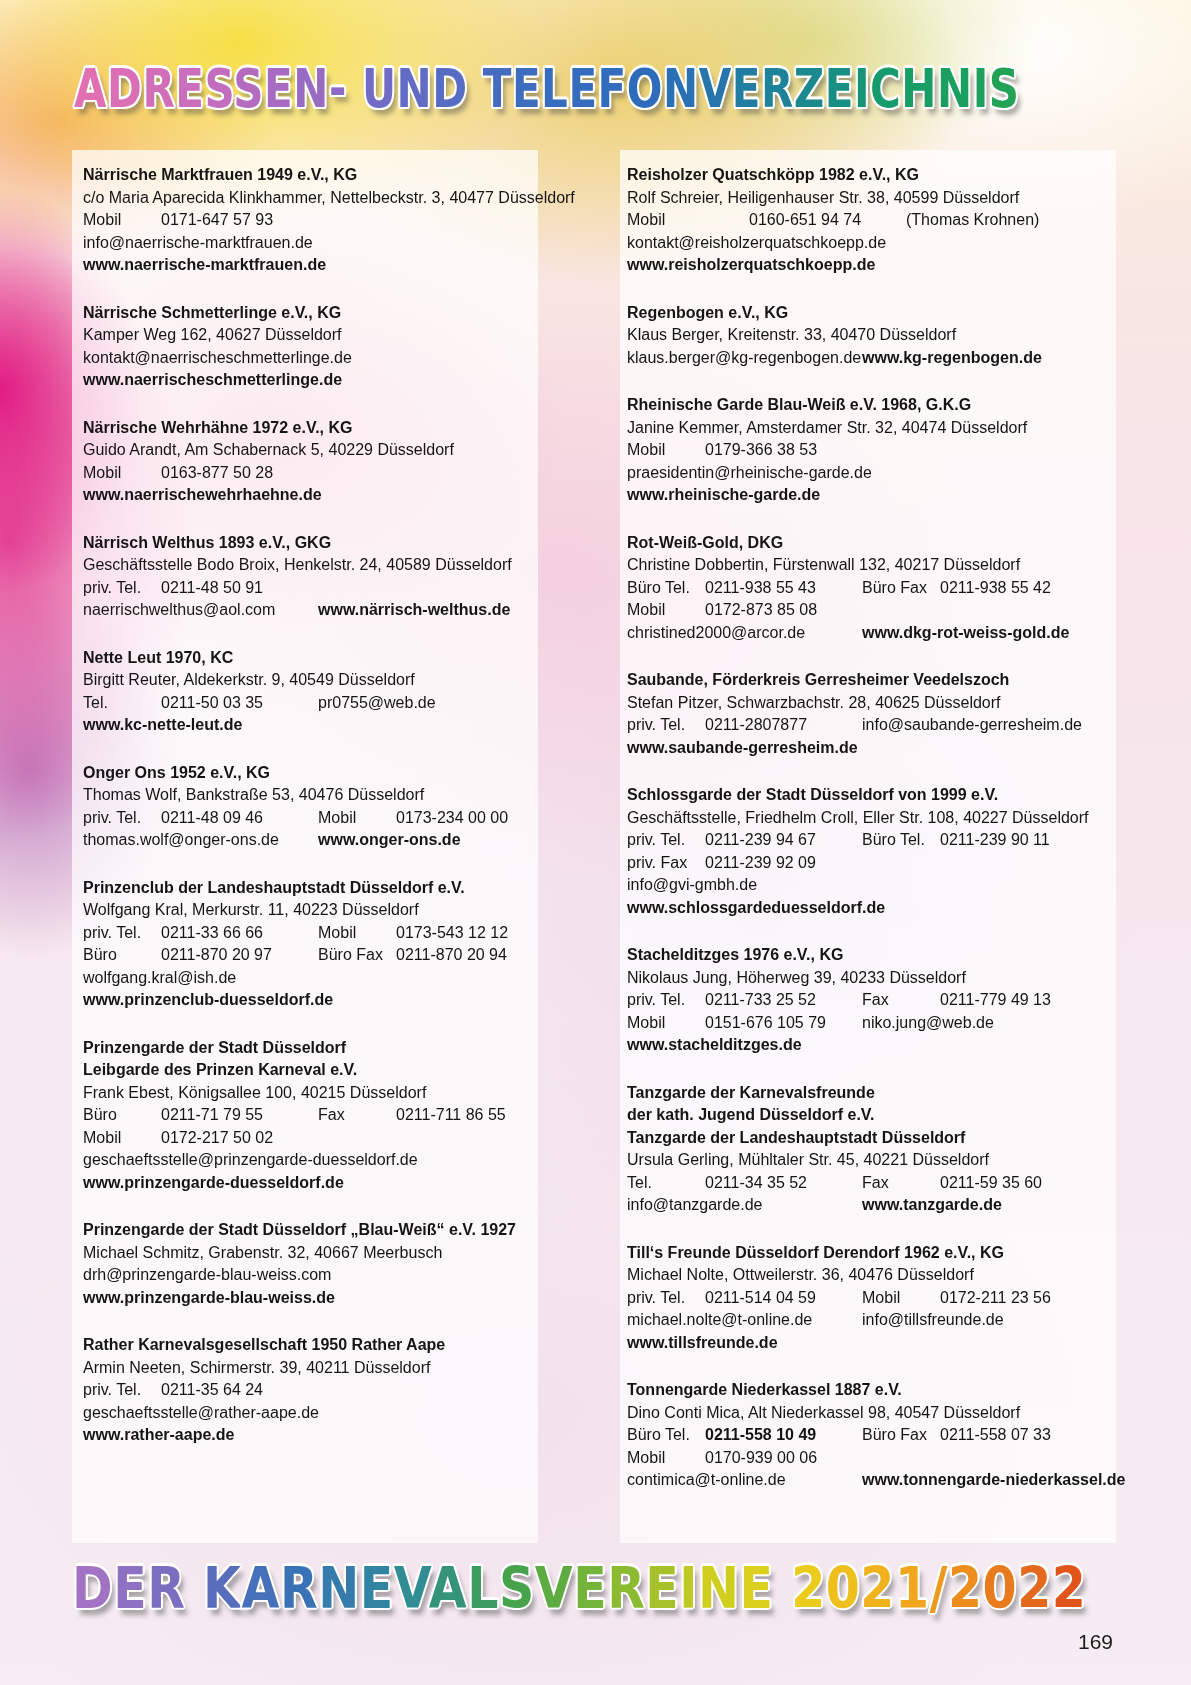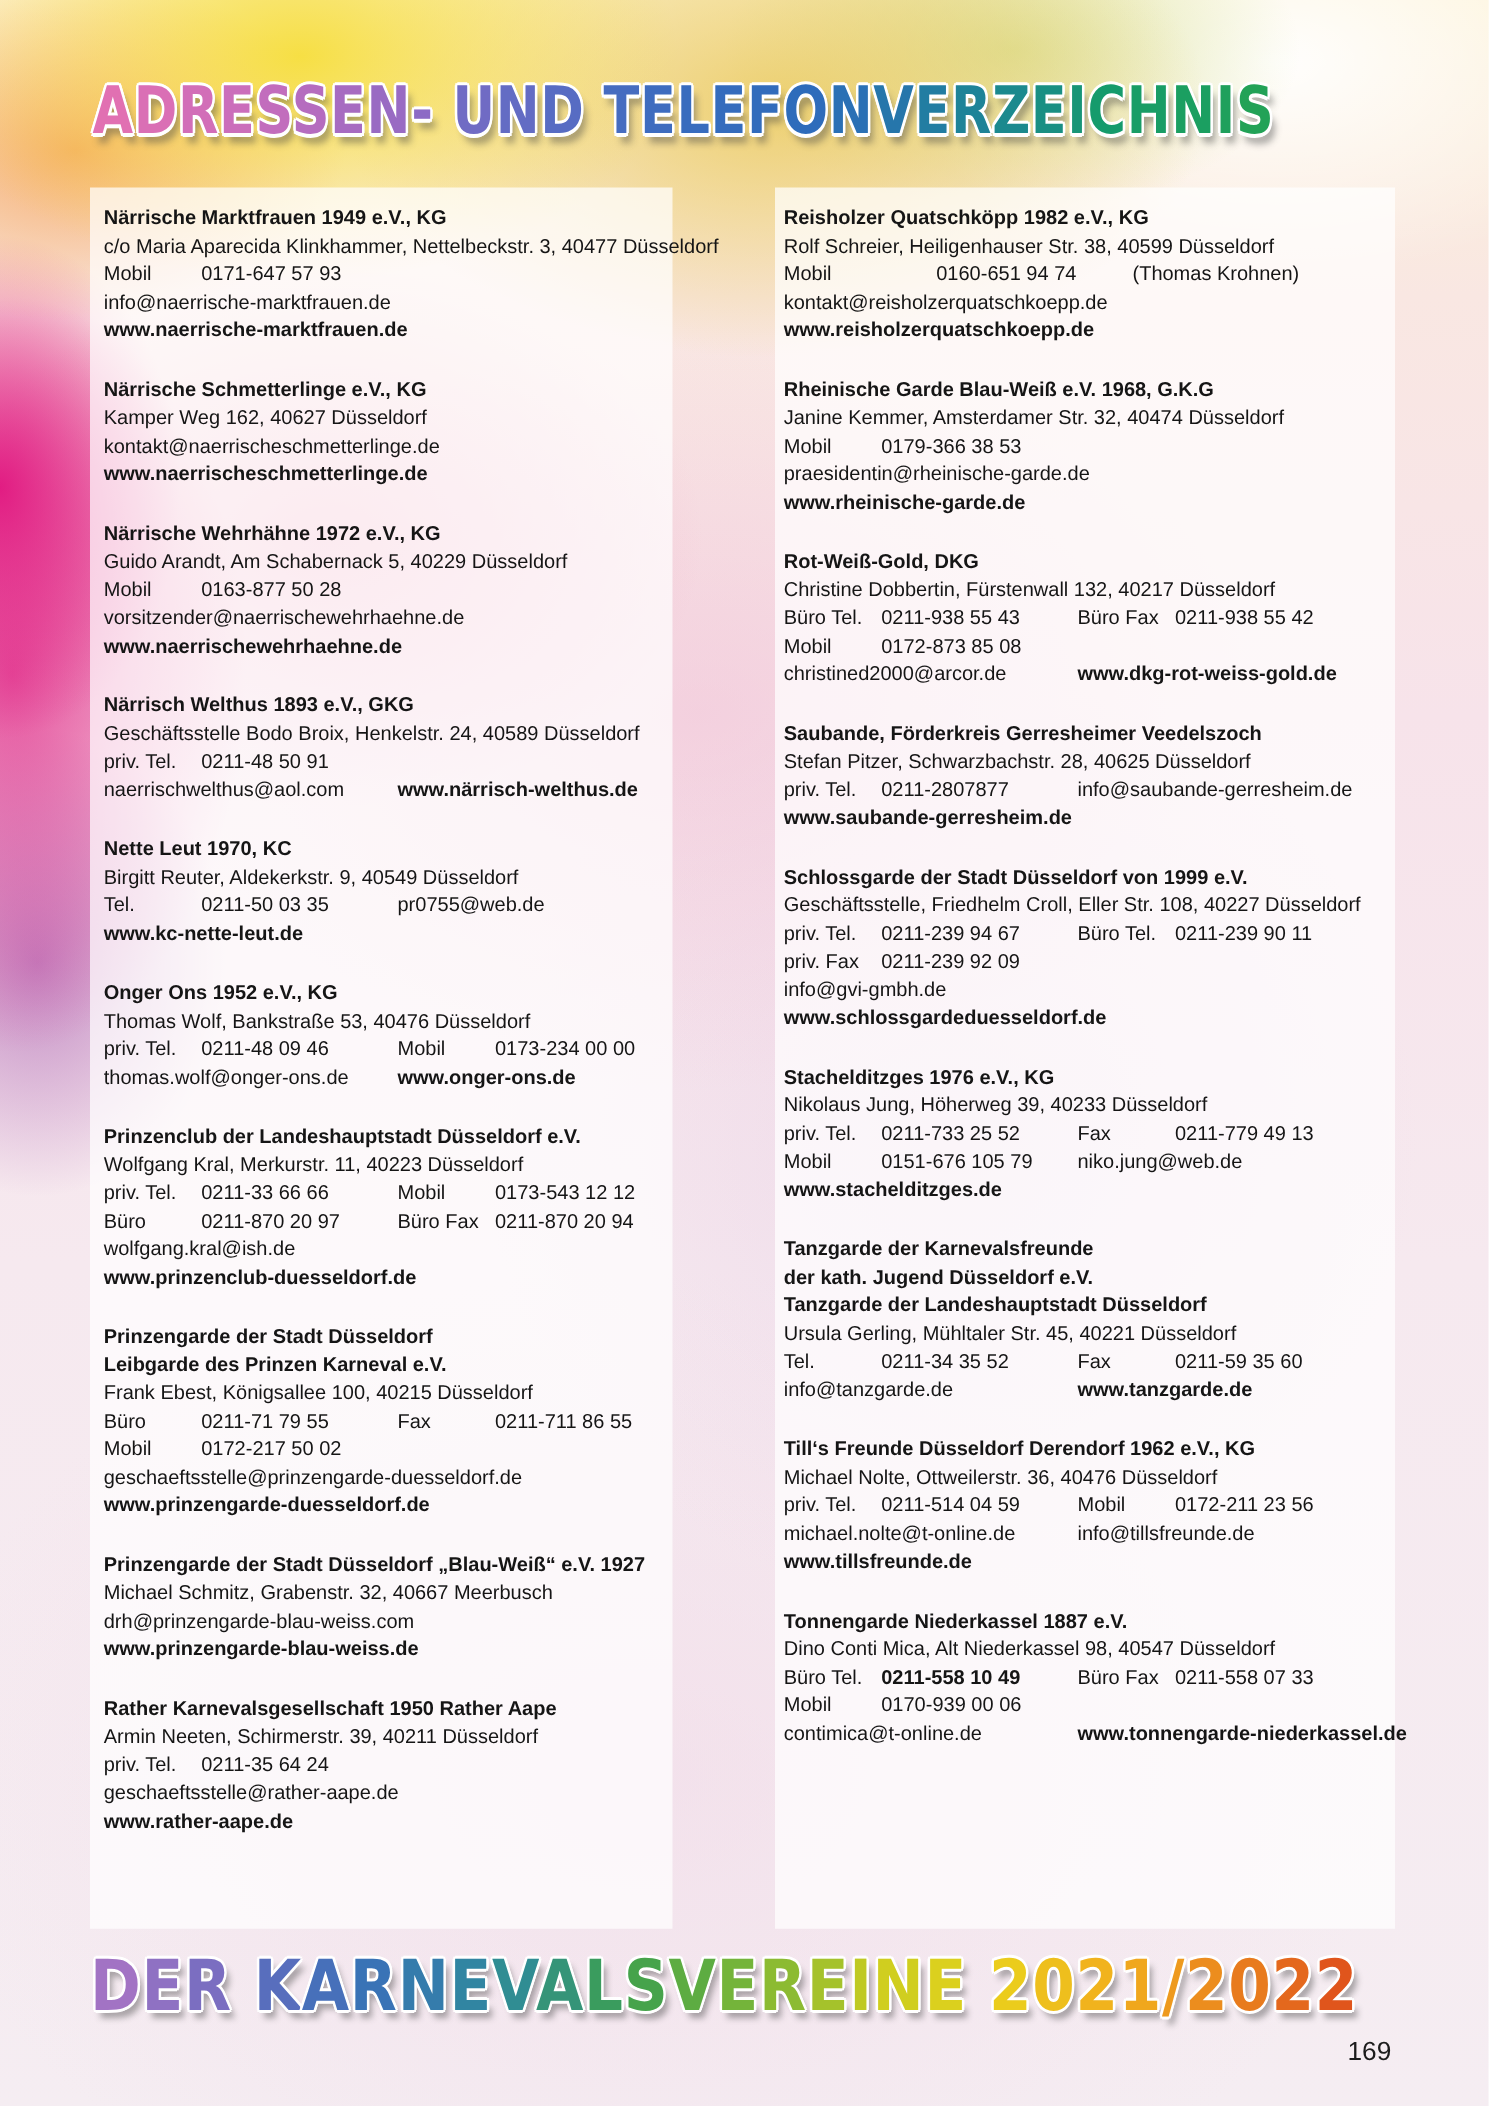--- a/index.html
+++ b/index.html
@@ -73,21 +73,20 @@
     <div class="entry">
       <div class="line name">Närrische Schmetterlinge e.V., KG</div>
       <div class="line"><span class="cell">Kamper Weg 162, 40627 Düsseldorf</span></div>
       <div class="line"><span class="cell s-i">kontakt@naerrischeschmetterlinge.de</span></div>
       <div class="line"><span class="cell s-b">www.naerrischeschmetterlinge.de</span></div>
     </div>
     <div class="entry">
       <div class="line name">Närrische Wehrhähne 1972 e.V., KG</div>
       <div class="line"><span class="cell">Guido Arandt, Am Schabernack 5, 40229 Düsseldorf</span></div>
       <div class="line"><span class="cell" style="width: 78px;">Mobil</span><span class="cell">0163-877 50 28</span></div>
-      <div class="line"><span class="cell s-i">vorsitzender@naerrischewehrhaehne.de</span></div>
       <div class="line"><span class="cell s-b">www.naerrischewehrhaehne.de</span></div>
     </div>
     <div class="entry">
       <div class="line name">Närrisch Welthus 1893 e.V., GKG</div>
       <div class="line"><span class="cell">Geschäftsstelle Bodo Broix, Henkelstr. 24, 40589 Düsseldorf</span></div>
       <div class="line"><span class="cell" style="width: 78px;">priv. Tel.</span><span class="cell">0211-48 50 91</span></div>
       <div class="line"><span class="cell s-i" style="width: 235px;">naerrischwelthus@aol.com</span><span class="cell s-b">www.närrisch-welthus.de</span></div>
     </div>
     <div class="entry">
       <div class="line name">Nette Leut 1970, KC</div>
@@ -134,20 +133,25 @@
   </div>
 <div class="col col-right">
     <div class="entry">
       <div class="line name">Reisholzer Quatschköpp 1982 e.V., KG</div>
       <div class="line"><span class="cell">Rolf Schreier, Heiligenhauser Str. 38, 40599 Düsseldorf</span></div>
       <div class="line"><span class="cell" style="width: 78px;">Mobil</span><span class="cell" style="width: 157px; margin-left: 44px;">0160-651 94 74</span><span class="cell">(Thomas Krohnen)</span></div>
       <div class="line"><span class="cell s-i">kontakt@reisholzerquatschkoepp.de</span></div>
       <div class="line"><span class="cell s-b">www.reisholzerquatschkoepp.de</span></div>
     </div>
     <div class="entry">
+      <div class="line name">Regenbogen e.V., KG</div>
+      <div class="line"><span class="cell">Klaus Berger, Kreitenstr. 33, 40470 Düsseldorf</span></div>
+      <div class="line"><span class="cell s-i" style="width: 235px;">klaus.berger@kg-regenbogen.de</span><span class="cell s-b">www.kg-regenbogen.de</span></div>
+    </div>
+    <div class="entry">
       <div class="line name">Rheinische Garde Blau-Weiß e.V. 1968, G.K.G</div>
       <div class="line"><span class="cell">Janine Kemmer, Amsterdamer Str. 32, 40474 Düsseldorf</span></div>
       <div class="line"><span class="cell" style="width: 78px;">Mobil</span><span class="cell">0179-366 38 53</span></div>
       <div class="line"><span class="cell s-i">praesidentin@rheinische-garde.de</span></div>
       <div class="line"><span class="cell s-b">www.rheinische-garde.de</span></div>
     </div>
     <div class="entry">
       <div class="line name">Rot-Weiß-Gold, DKG</div>
       <div class="line"><span class="cell">Christine Dobbertin, Fürstenwall 132, 40217 Düsseldorf</span></div>
       <div class="line"><span class="cell" style="width: 78px;">Büro Tel.</span><span class="cell" style="width: 157px;">0211-938 55 43</span><span class="cell" style="width: 78px;">Büro Fax</span><span class="cell">0211-938 55 42</span></div>

